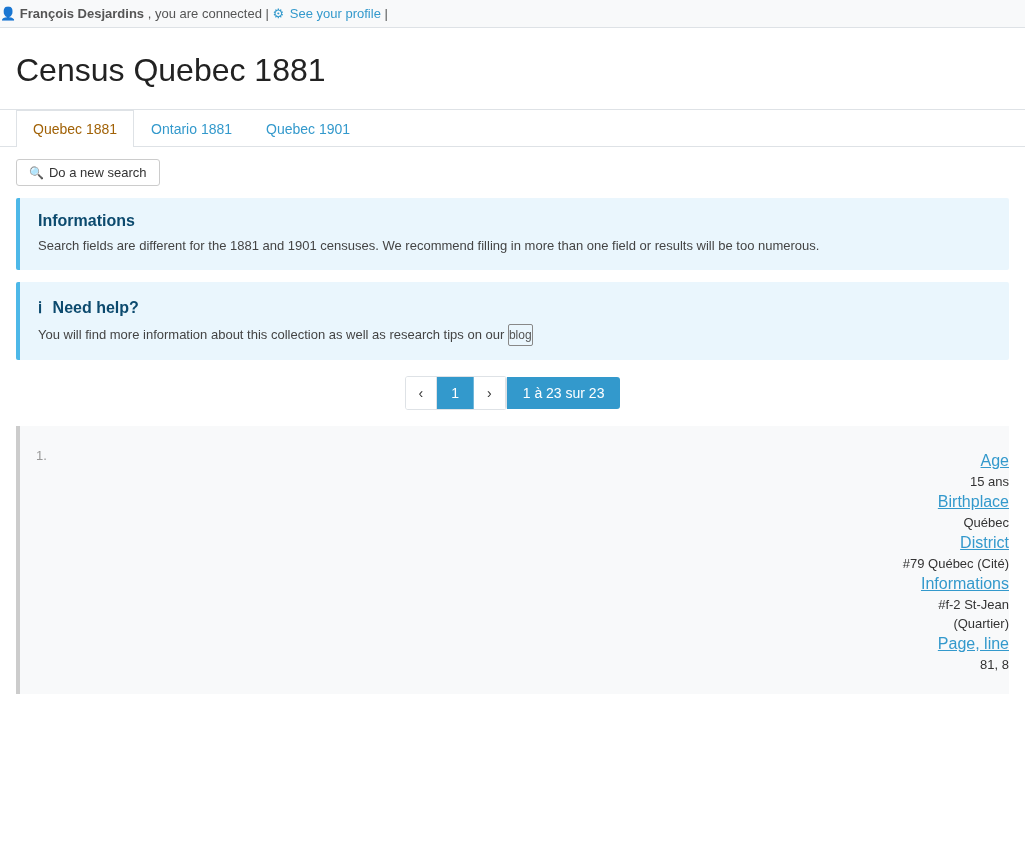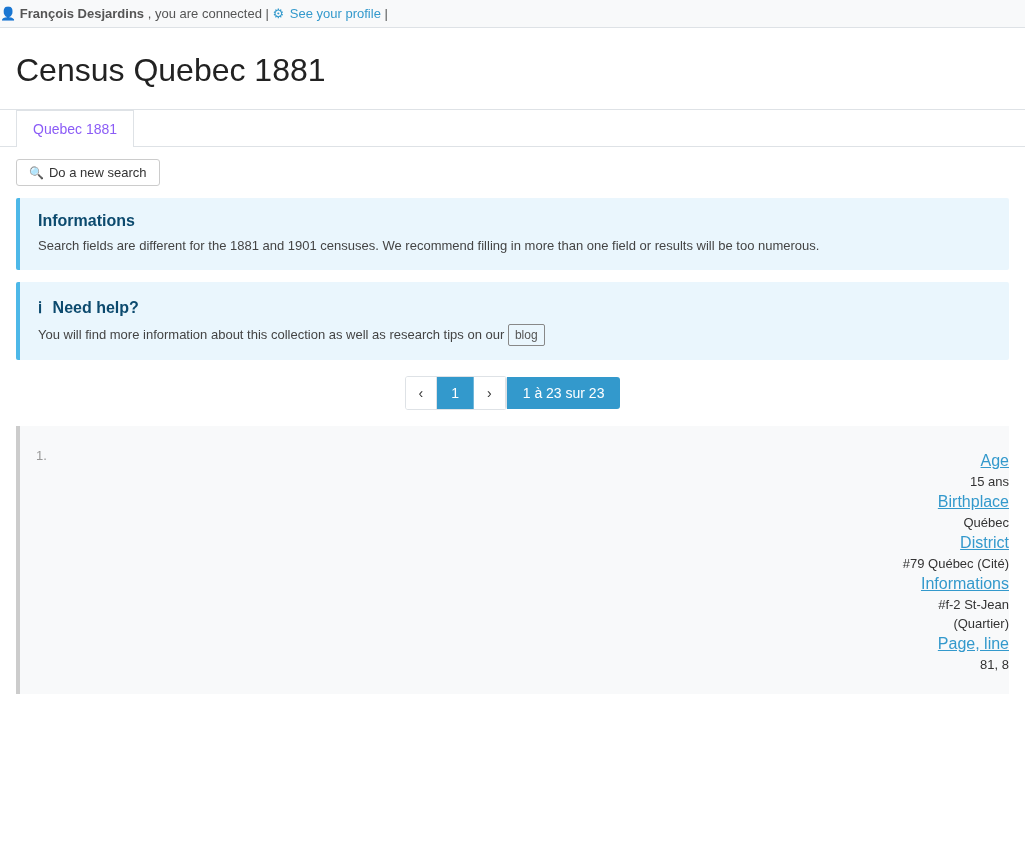--- a/index.html
+++ b/index.html
@@ -39,21 +39,21 @@
       padding: 10px 16px;
       cursor: pointer;
       font-size: 14px;
       color: #3399cc;
       border: 1px solid transparent;
       border-bottom: none;
       margin-bottom: -1px;
       text-decoration: none;
     }
     .tab.active {
-      color: #8b5cf6;
+      color: #a16207;
       background: #fff;
       border-color: #dee2e6;
       border-bottom-color: #fff;
       font-weight: normal;
     }
 
     
     .toolbar {
       padding: 12px 16px;
     }
@@ -88,21 +88,21 @@
     .info-box .box-text {
       font-size: 13px;
       color: #444;
       line-height: 1.5;
     }
     .info-icon { margin-right: 6px; }
 
     .blog-link {
       display: inline-block;
       border: 1px solid #888;
-      padding: 1px 6px;
+      padding: 1px 0;
       font-size: 12px;
       color: #555;
       border-radius: 2px;
       text-decoration: none;
     }
 
     
     .pagination-row {
       display: flex;
       justify-content: center;
@@ -216,20 +216,22 @@
   <a href="#">See your profile</a>
   <span> |</span>
 </div>
 
 <div class="page-header">
   <h1>Census Quebec 1881</h1>
 </div>
 
 <div class="tabs">
   <a class="tab active">Quebec 1881</a>
+  <a class="tab">Ontario 1881</a>
+  <a class="tab">Quebec 1901</a>
 </div>
 
 <div class="toolbar">
   <button class="btn-new-search">
     <span class="search-icon">🔍</span>
     <span>Do a new search</span>
   </button>
 </div>
 
 <div class="info-box">

